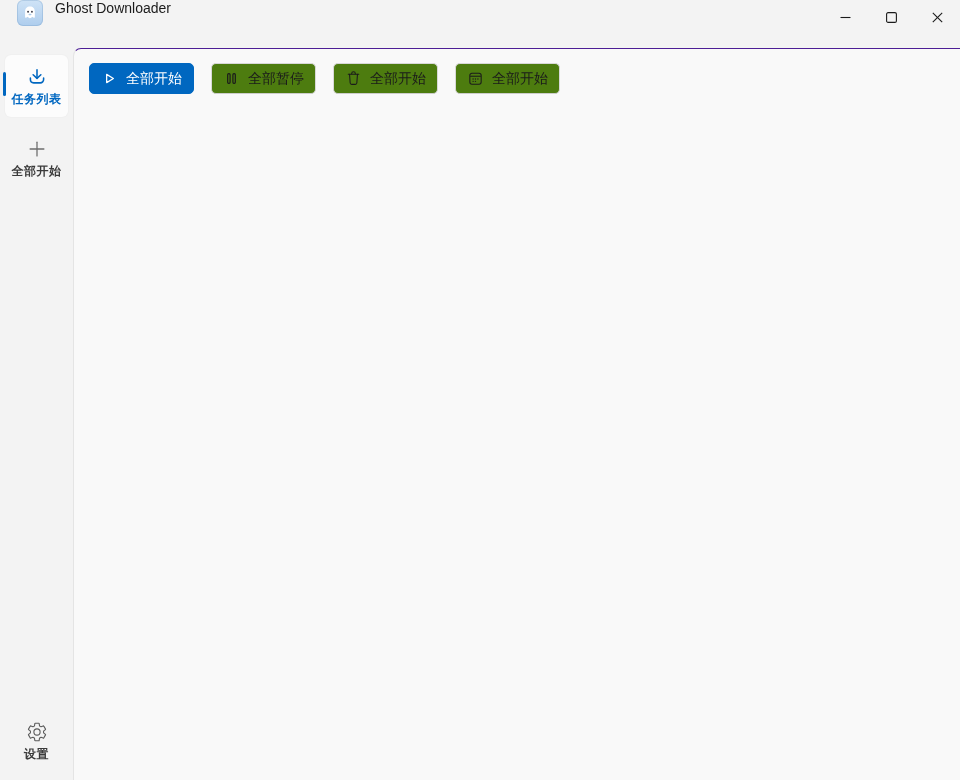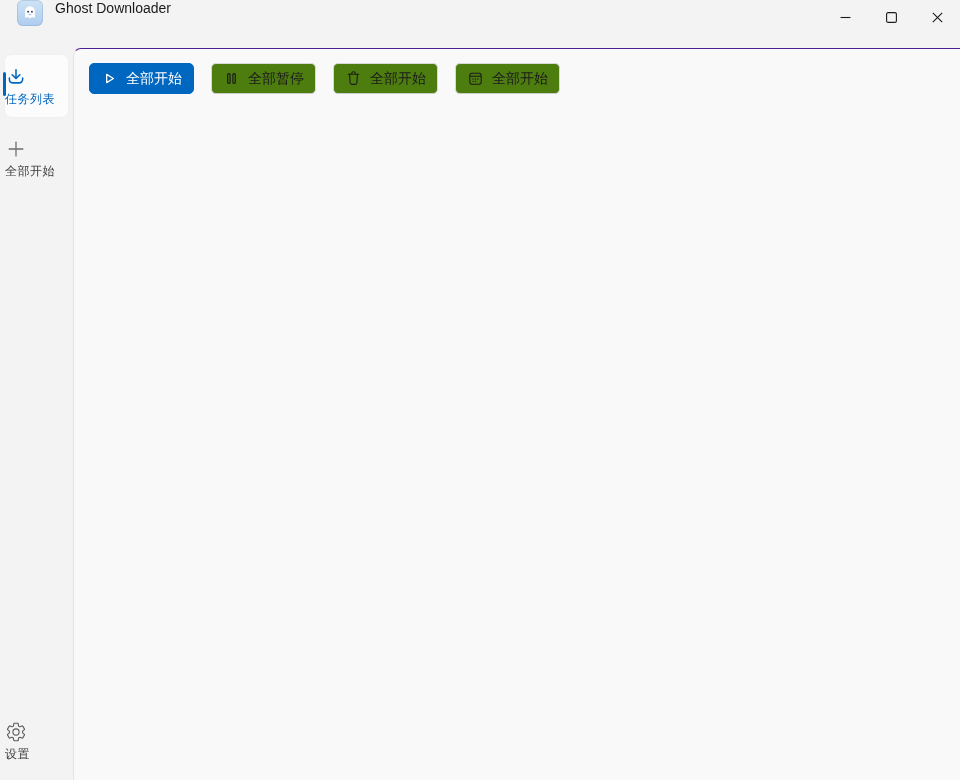--- a/index.html
+++ b/index.html
@@ -45,23 +45,24 @@
     width: 73px;
     background: #f3f3f3;
     display: flex; flex-direction: column; align-items: stretch;
     padding-top: 7px;
     position: relative;
   }
   .nav-item {
     margin: 0 5px 10px 5px;
     border-radius: 6px;
     padding: 11px 0 9px 0;
-    display: flex; flex-direction: column; align-items: flex-start;
+    display: flex; flex-direction: column; align-items: center;
     position: relative;
     cursor: default;
+    font-weight: bold;
   }
   .nav-item.selected { background: #fcfcfc; box-shadow: 0 0 2px rgba(0,0,0,.05); }
   .nav-item.selected .nav-label { color: #0067c0; }
   .nav-indicator {
     position: absolute; left: -2px; top: 50%;
     transform: translateY(-58%);
     width: 3px; height: 24px; border-radius: 2px;
     background: #0067c0;
   }
   .nav-label {

